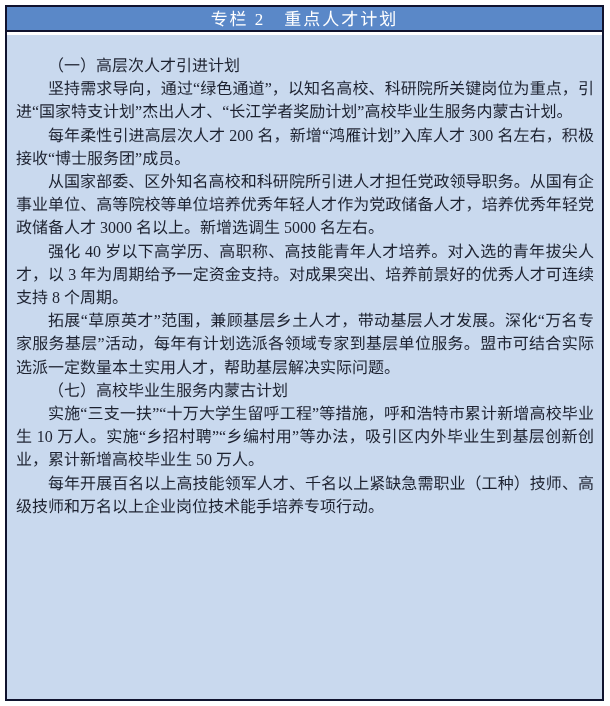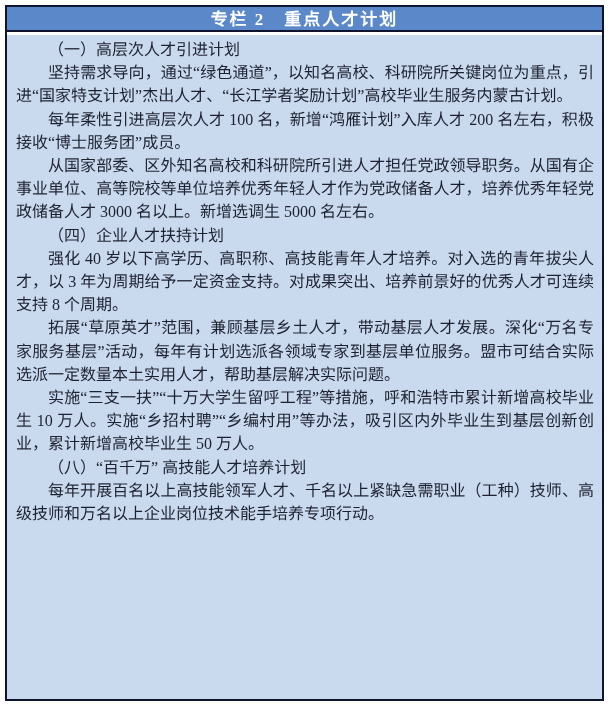--- a/index.html
+++ b/index.html
@@ -29,35 +29,35 @@
     flex-direction: column;
     background: #ffffff;
   }
   .panel-header {
     height: 25px;
     flex: 0 0 auto;
     background: var(--header-bg);
     border-bottom: 2px solid var(--border);
     color: var(--header-text);
     font-size: 17px;
-    font-weight: bold;
+    font-weight: normal;
     letter-spacing: 2px;
     text-align: center;
     line-height: 25px;
     overflow: hidden;
   }
   .panel-sep {
     height: 3px;
     flex: 0 0 auto;
     background: #ffffff;
   }
   .panel-body {
     flex: 1 1 auto;
     background: var(--body-bg);
-    padding: 3px 8px 3px 9px;
+    padding: 19px 8px 3px 9px;
     overflow: hidden;
   }
   .panel-body p {
     margin: 0;
     text-indent: 2em;
     font-size: 16px;
     line-height: 23.2px;
     text-align: justify;
     color: var(--body-text);
   }
@@ -67,22 +67,21 @@
 </style>
 </head>
 <body>
 
 <div class="panel">
   <div class="panel-header">专栏 2　重点人才计划</div>
   <div class="panel-sep"></div>
   <div class="panel-body">
       <p class="heading">（一）高层次人才引进计划</p>
       <p class="para">坚持需求导向，通过“绿色通道”，以知名高校、科研院所关键岗位为重点，引进“国家特支计划”杰出人才、“长江学者奖励计划”高校毕业生服务内蒙古计划。</p>
-      <p class="para">每年柔性引进高层次人才 100 名，新增“鸿雁计划”入库人才 200 名左右，积极接收“博士服务团”成员。</p>
+      <p class="para">每年柔性引进高层次人才 200 名，新增“鸿雁计划”入库人才 300 名左右，积极接收“博士服务团”成员。</p>
       <p class="para">从国家部委、区外知名高校和科研院所引进人才担任党政领导职务。从国有企事业单位、高等院校等单位培养优秀年轻人才作为党政储备人才，培养优秀年轻党政储备人才 3000 名以上。新增选调生 5000 名左右。</p>
-      <p class="heading">（四）企业人才扶持计划</p>
       <p class="para">强化 40 岁以下高学历、高职称、高技能青年人才培养。对入选的青年拔尖人才，以 3 年为周期给予一定资金支持。对成果突出、培养前景好的优秀人才可连续支持 8 个周期。</p>
       <p class="para">拓展“草原英才”范围，兼顾基层乡土人才，带动基层人才发展。深化“万名专家服务基层”活动，每年有计划选派各领域专家到基层单位服务。盟市可结合实际选派一定数量本土实用人才，帮助基层解决实际问题。</p>
+      <p class="heading">（七）高校毕业生服务内蒙古计划</p>
       <p class="para">实施“三支一扶”“十万大学生留呼工程”等措施，呼和浩特市累计新增高校毕业生 10 万人。实施“乡招村聘”“乡编村用”等办法，吸引区内外毕业生到基层创新创业，累计新增高校毕业生 50 万人。</p>
-      <p class="heading">（八）“百千万” 高技能人才培养计划</p>
       <p class="para">每年开展百名以上高技能领军人才、千名以上紧缺急需职业（工种）技师、高级技师和万名以上企业岗位技术能手培养专项行动。</p>
     </div>
 </div>
 
 </body></html>

